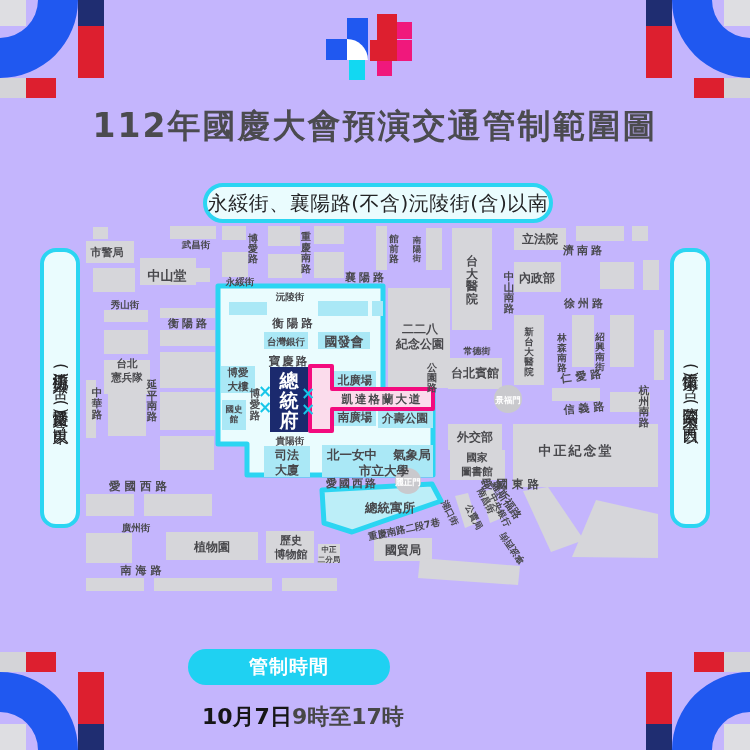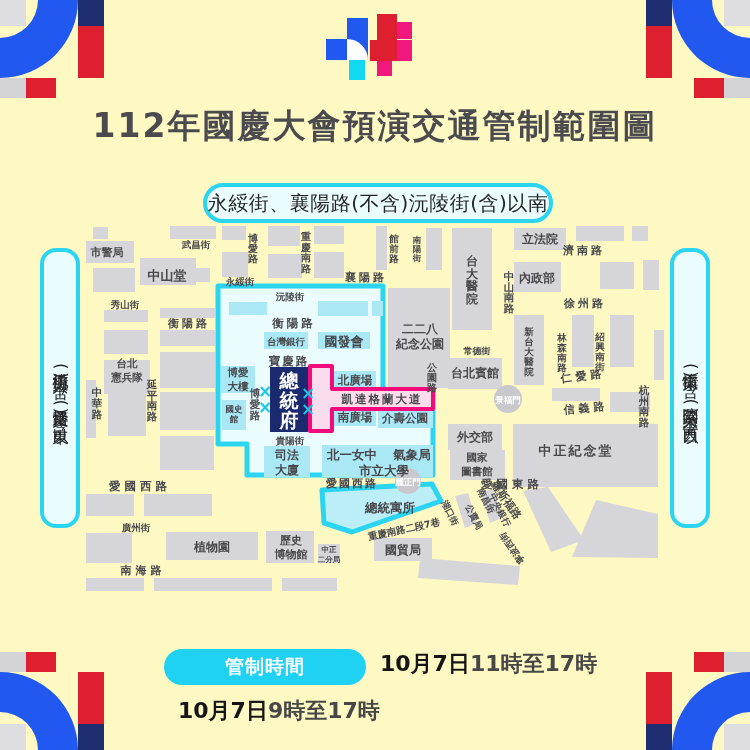--- a/index.html
+++ b/index.html
@@ -1,16 +1,16 @@
 <!DOCTYPE html>
 <html><head>
 <meta charset="utf-8">
 <style>
   html,body{margin:0;padding:0;background:#ffffff;}
-  #canvas{position:relative;width:750px;height:750px;background:#fef9c3;overflow:hidden;
+  #canvas{position:relative;width:750px;height:750px;background:#c4b5fd;overflow:hidden;
           font-family:"DejaVu Sans",sans-serif;}
   
   .corner{position:absolute;width:104px;height:104px;}
   .corner.tl{left:0;top:0;}
   .corner.tr{right:0;top:0;transform:scaleX(-1);}
   .corner.bl{left:0;bottom:0;transform:scaleY(-1);}
   .corner.br{right:0;bottom:0;transform:scale(-1,-1);}
   
   #logo{position:absolute;left:325px;top:10px;width:100px;height:84px;}
   
@@ -22,21 +22,21 @@
           box-sizing:border-box;}
   #banner-top{left:203px;top:183px;width:350px;height:40px;font-size:20px;letter-spacing:.5px;}
   #banner-bottom{left:201px;top:597px;width:350px;height:38px;font-size:20px;letter-spacing:.5px;}
   #banner-left{left:40px;top:248px;width:40px;height:280px;font-size:16px;
                writing-mode:vertical-rl;text-orientation:mixed;letter-spacing:1px;border-radius:16px;}
   #banner-right{left:670px;top:248px;width:40px;height:280px;font-size:16px;
                writing-mode:vertical-rl;text-orientation:mixed;letter-spacing:1px;border-radius:16px;}
   
   #map-svg{position:absolute;left:80px;top:222px;width:590px;height:374px;}
   
-  .legend-row{position:absolute;left:164px;height:36px;display:flex;align-items:flex-start;}
+  .legend-row{position:absolute;left:188px;height:36px;display:flex;align-items:flex-end;}
   #legend-row-1{top:649px;}
   #legend-row-2{top:696px;}
   .pill{width:202px;height:36px;border-radius:18px;color:#ffffff;font-size:19px;font-weight:700;
         display:flex;align-items:center;justify-content:center;letter-spacing:1px;}
   .pill.cyan{background:#1fd1f2;}
   .pill.magenta{background:#f3129b;}
   .legend-text{margin-left:14px;font-size:22px;font-weight:800;white-space:nowrap;}
   .legend-text .d{color:#161616;}
   .legend-text .t{color:#474747;}
 </style>
@@ -244,23 +244,20 @@
       <text x="352" y="483" text-anchor="middle" dominant-baseline="central" font-size="11" font-weight="700" fill="#48484c" letter-spacing="2">愛國西路</text>
       <text x="390" y="507" text-anchor="middle" dominant-baseline="central" font-size="12.5" font-weight="700" fill="#48484c">總統寓所</text>
       <text x="265" y="391" text-anchor="middle" dominant-baseline="central" font-size="17" font-weight="900" fill="#16c6e9">×</text>
       <text x="265" y="407" text-anchor="middle" dominant-baseline="central" font-size="17" font-weight="900" fill="#16c6e9">×</text>
       <text x="308" y="393" text-anchor="middle" dominant-baseline="central" font-size="17" font-weight="900" fill="#16c6e9">×</text>
       <text x="308" y="409" text-anchor="middle" dominant-baseline="central" font-size="17" font-weight="900" fill="#16c6e9">×</text>
     </svg>
 
   <div class="legend-row" id="legend-row-1">
     <div class="pill cyan">管制時間</div>
-    <div class="legend-text">
-      <span class="d">10月7日</span><span class="t">11時至17時</span>
-    </div>
   </div>
   <div class="legend-row" id="legend-row-2">
     <div class="legend-text">
       <span class="d">10月7日</span><span class="t">9時至17時</span>
     </div>
   </div>
 
 </div>
 
 </body></html>

